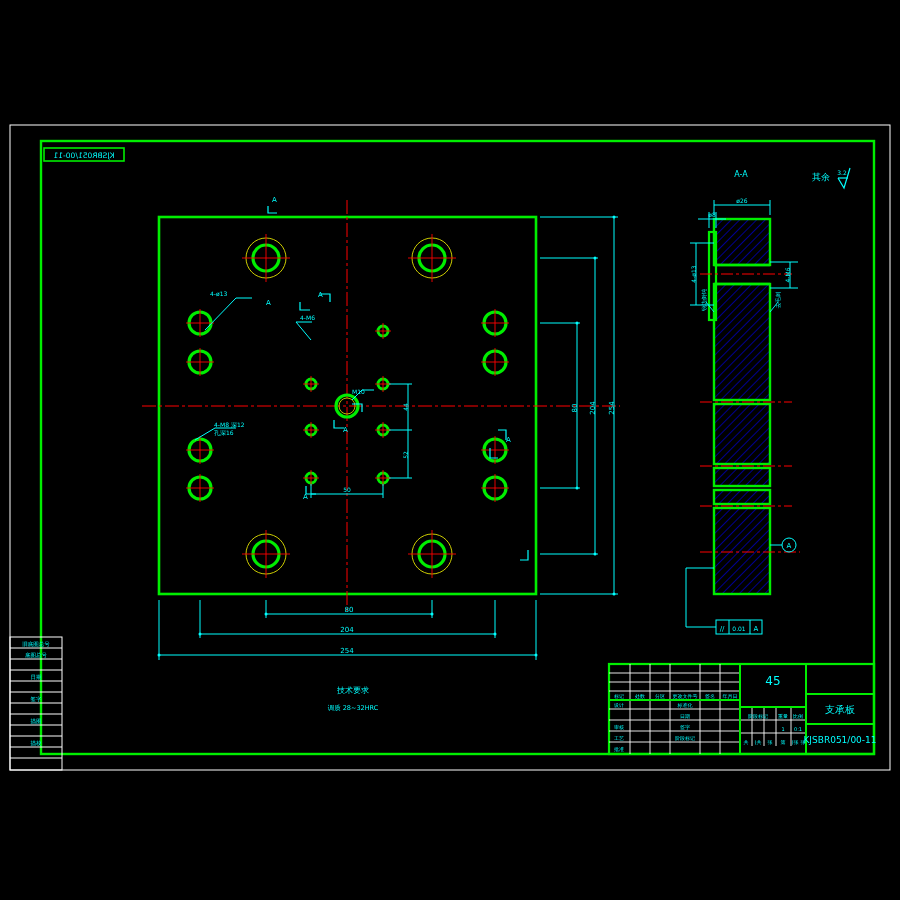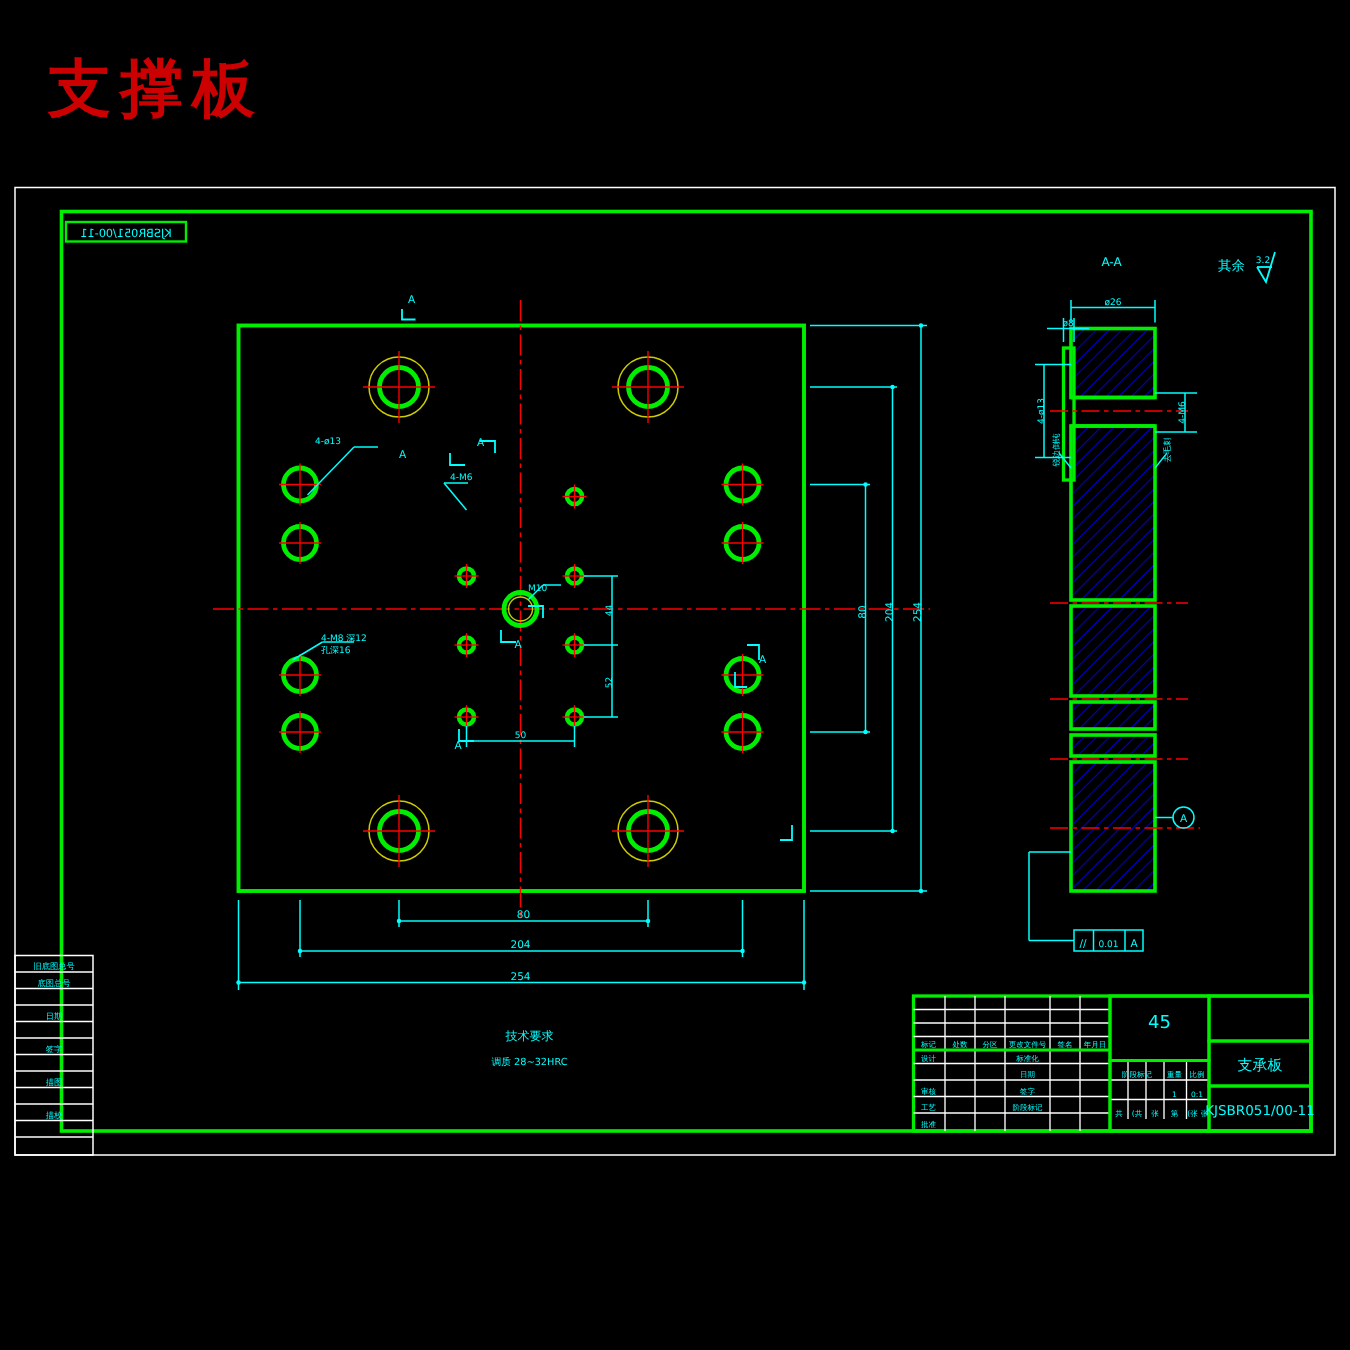--- a/index.html
+++ b/index.html
@@ -10,21 +10,20 @@
   .title-cn{position:absolute;color:#cc0000;font-size:42px;line-height:42px;
             letter-spacing:6px;font-family:"DejaVu Sans","Liberation Sans",sans-serif;
             font-weight:600;white-space:nowrap;}
   text{font-family:"DejaVu Sans","Liberation Sans",sans-serif;}
 </style>
 </head>
 <body>
 
 <div id="stage">
 
-  <div class="title-cn" style="left:32px;top:38px;">支撑板</div>
 
   <svg width="900" height="900" viewBox="0 0 900 900">
 
     <rect x="10" y="125" width="880" height="645" fill="none" stroke="#ffffff" stroke-width="1"></rect>
     <rect x="41" y="141" width="833" height="613" fill="none" stroke="#00ee00" stroke-width="2.4"></rect>
 
     <g>
       <rect x="44" y="148" width="80" height="13" fill="none" stroke="#00ee00" stroke-width="1.6"></rect>
       <text x="84" y="158" fill="#00ffff" font-size="7.5" text-anchor="middle" transform="scale(-1,1) translate(-168,0)">KJSBR051/00-11</text>
     </g>

